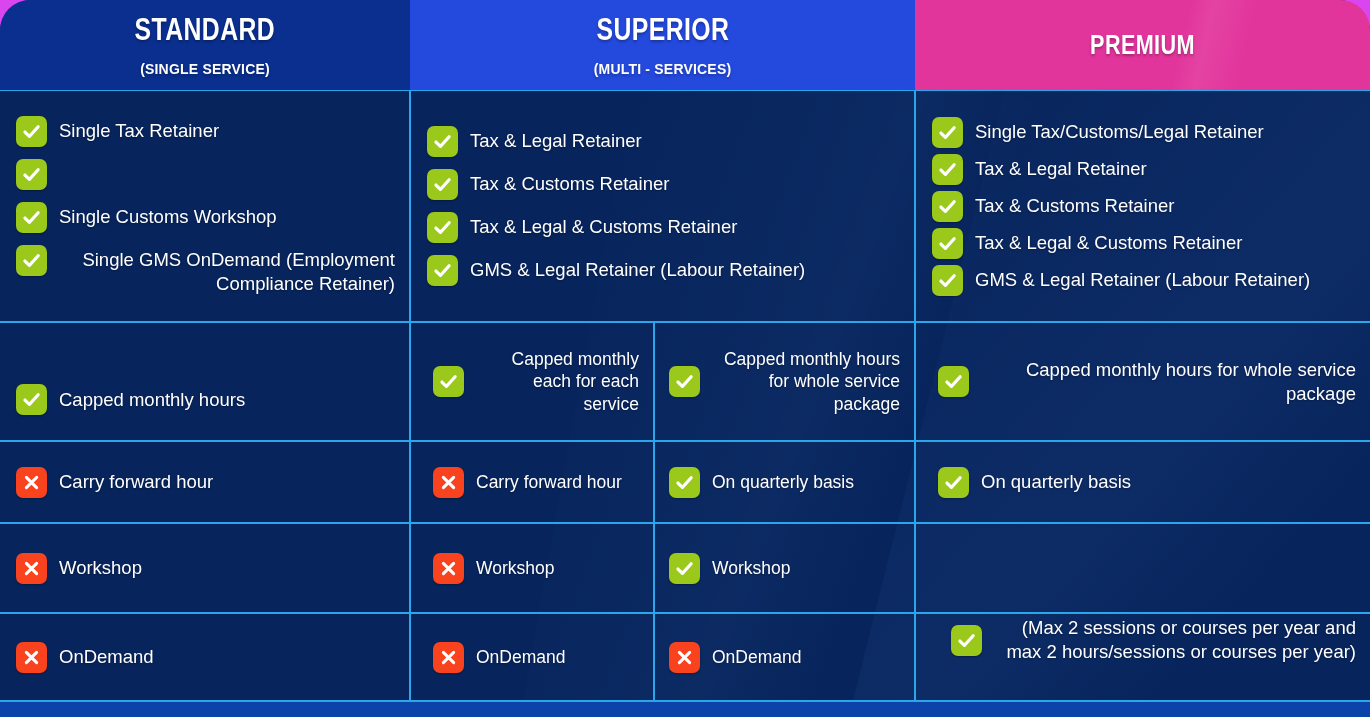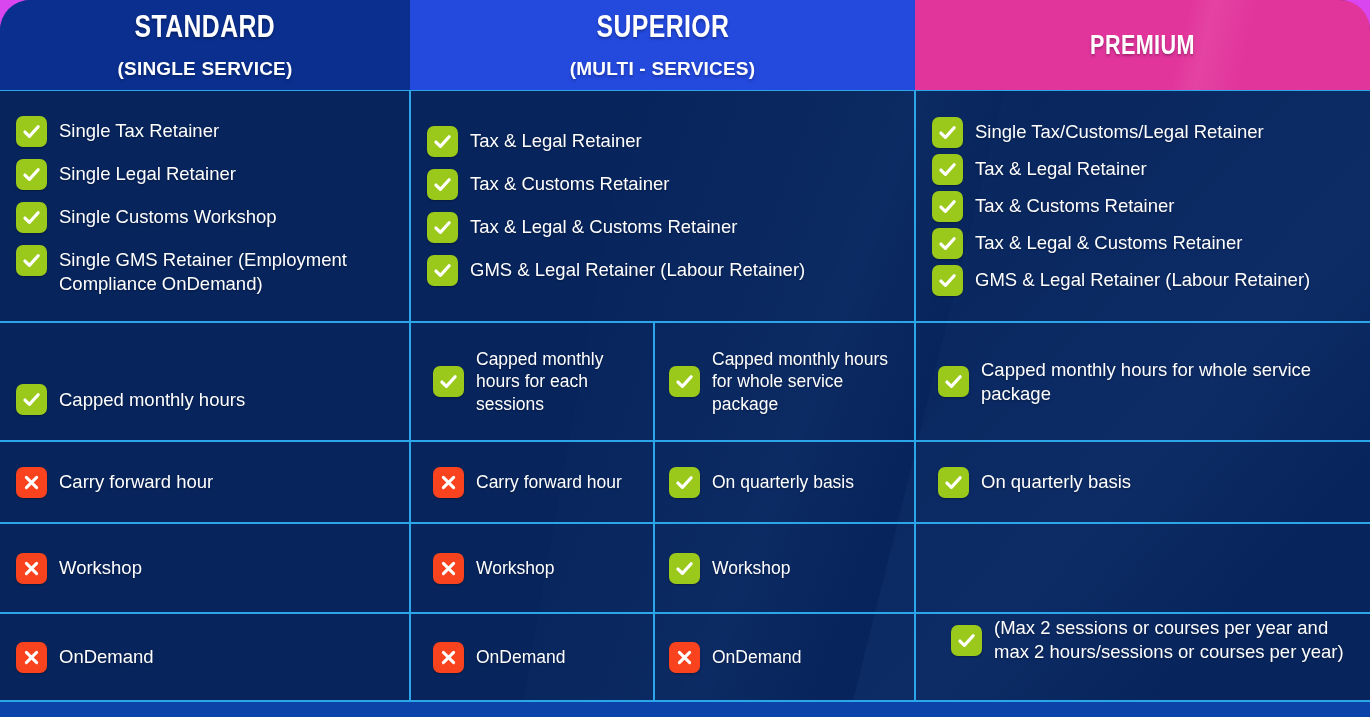--- a/index.html
+++ b/index.html
@@ -81,21 +81,21 @@
 
   .h-title {
     font-size: 31px;
     font-weight: 700;
     letter-spacing: 0.5px;
     transform: scaleX(0.80);
     text-shadow: 0 2px 3px rgba(0,0,0,0.28);
     white-space: nowrap;
   }
   .h-sub {
-    font-size: 19px;
+    font-size: 14px;
     font-weight: 700;
     letter-spacing: 0.2px;
     margin-top: 15px;
     text-shadow: 0 2px 3px rgba(0,0,0,0.25);
     white-space: nowrap;
   }
   .hcell.premium .h-title { font-size: 27px; }
 
   
   .gline { position: absolute; background: #2ba6e8; z-index: 3; pointer-events: none; }
@@ -109,20 +109,21 @@
     display: flex;
     flex-direction: column;
     justify-content: center;
     padding: 0 14px 0 16px;
   }
 
   .item {
     display: flex;
     align-items: flex-start;
     margin: 6px 0;
+    text-align: right;
   }
   .item.tight { margin: 3px 0; }
 
   
   .ico {
     flex: 0 0 auto;
     width: 31px; height: 31px;
     border-radius: 7px;
     display: flex;
     align-items: center;
@@ -193,37 +194,36 @@
             </svg>
           </span>
         <span class="item-label">Single Tax Retainer</span>
       </div>
       <div class="item">
         <span class="ico yes">
             <svg width="21" height="21" viewBox="0 0 24 24" aria-hidden="true">
               <path d="M4.5 12.6 L9.6 17.6 L19.6 6.6" fill="none" stroke="#ffffff" stroke-width="3.6" stroke-linecap="round" stroke-linejoin="round"></path>
             </svg>
           </span>
-        <span class="item-label">Single Legal Retainer</span>
       </div>
       <div class="item">
         <span class="ico yes">
             <svg width="21" height="21" viewBox="0 0 24 24" aria-hidden="true">
               <path d="M4.5 12.6 L9.6 17.6 L19.6 6.6" fill="none" stroke="#ffffff" stroke-width="3.6" stroke-linecap="round" stroke-linejoin="round"></path>
             </svg>
           </span>
         <span class="item-label">Single Customs Workshop</span>
       </div>
       <div class="item">
         <span class="ico yes">
             <svg width="21" height="21" viewBox="0 0 24 24" aria-hidden="true">
               <path d="M4.5 12.6 L9.6 17.6 L19.6 6.6" fill="none" stroke="#ffffff" stroke-width="3.6" stroke-linecap="round" stroke-linejoin="round"></path>
             </svg>
           </span>
-        <span class="item-label">Single GMS Retainer (Employment Compliance OnDemand)</span>
+        <span class="item-label">Single GMS OnDemand (Employment Compliance Retainer)</span>
       </div>
     </div>
 
     <div class="cell" style="left:411px; top:91px;  width:503px; height:230px;">
       <div class="item">
         <span class="ico yes">
             <svg width="21" height="21" viewBox="0 0 24 24" aria-hidden="true">
               <path d="M4.5 12.6 L9.6 17.6 L19.6 6.6" fill="none" stroke="#ffffff" stroke-width="3.6" stroke-linecap="round" stroke-linejoin="round"></path>
             </svg>
           </span>
@@ -309,21 +309,21 @@
       </div>
     </div>
 
     <div class="cell" style="left:411px; top:323px; width:242px; height:117px; padding-left:22px;">
       <div class="item center-pair">
         <span class="ico yes">
             <svg width="21" height="21" viewBox="0 0 24 24" aria-hidden="true">
               <path d="M4.5 12.6 L9.6 17.6 L19.6 6.6" fill="none" stroke="#ffffff" stroke-width="3.6" stroke-linecap="round" stroke-linejoin="round"></path>
             </svg>
           </span>
-        <span class="item-label sm">Capped monthly hours for each sessions</span>
+        <span class="item-label sm">Capped monthly each for each service</span>
       </div>
     </div>
 
     <div class="cell" style="left:655px; top:323px; width:259px; height:117px; padding-left:14px;">
       <div class="item center-pair">
         <span class="ico yes">
             <svg width="21" height="21" viewBox="0 0 24 24" aria-hidden="true">
               <path d="M4.5 12.6 L9.6 17.6 L19.6 6.6" fill="none" stroke="#ffffff" stroke-width="3.6" stroke-linecap="round" stroke-linejoin="round"></path>
             </svg>
           </span>

